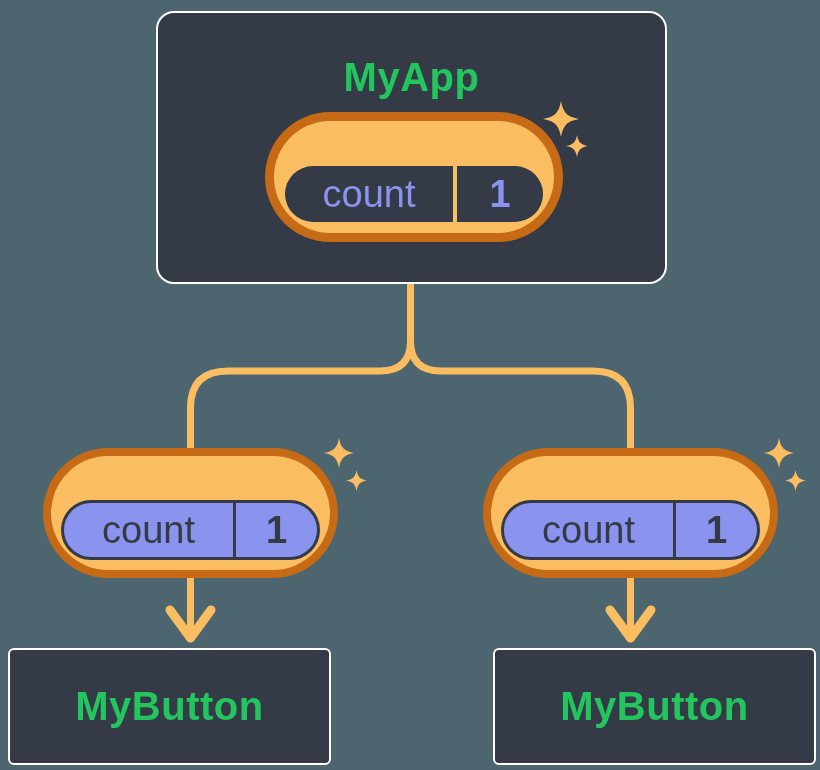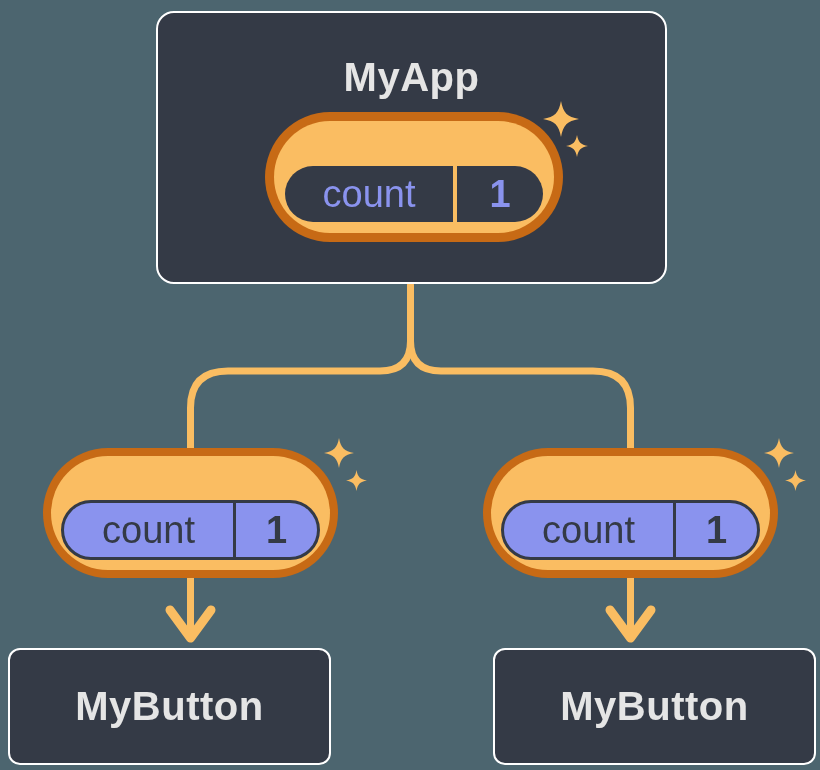--- a/index.html
+++ b/index.html
@@ -17,25 +17,25 @@
 
   
   .node{
     position:absolute;
     background:#343A46;
     border:2px solid #FFFFFF;
     box-sizing:border-box;
     z-index:1;
   }
   .node.root{left:156px;top:11px;width:511px;height:273px;border-radius:18px;}
-  .node.leaf{width:323px;height:117px;border-radius:12px;display:flex;align-items:center;justify-content:center;}
+  .node.leaf{width:323px;height:117px;border-radius:6px;display:flex;align-items:center;justify-content:center;}
   .node.leaf.left{left:8px;top:648px;}
   .node.leaf.right{left:493px;top:648px;}
   .node-title{
-    color:#e5e5e5;font-size:40px;font-weight:700;letter-spacing:0.5px;
+    color:#22c55e;font-size:40px;font-weight:700;letter-spacing:0.5px;
   }
   .node.root .node-title{
     position:absolute;left:0;right:0;top:42px;text-align:center;
   }
 
   
   .pill{position:absolute;z-index:2;}
   .pill .r1{position:absolute;inset:0;background:#C76A15;border-radius:999px;}
   .pill .r2{position:absolute;inset:8px;background:#FABD62;border-radius:999px;}
   .pill .body{position:absolute;border-radius:999px;display:flex;overflow:hidden;align-items:stretch;margin-top:34px;}

